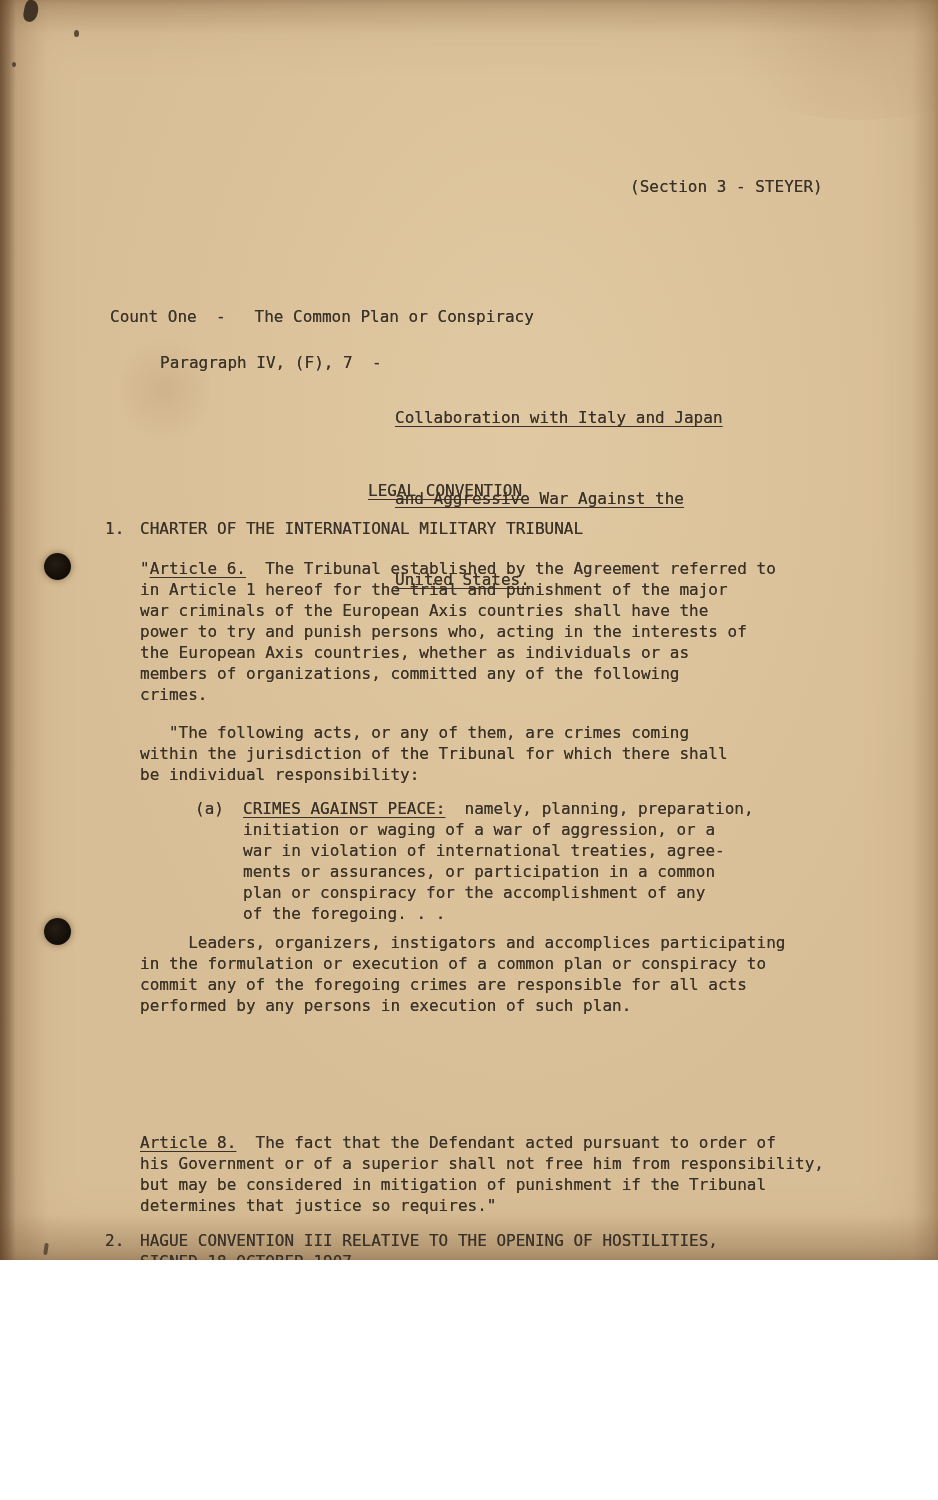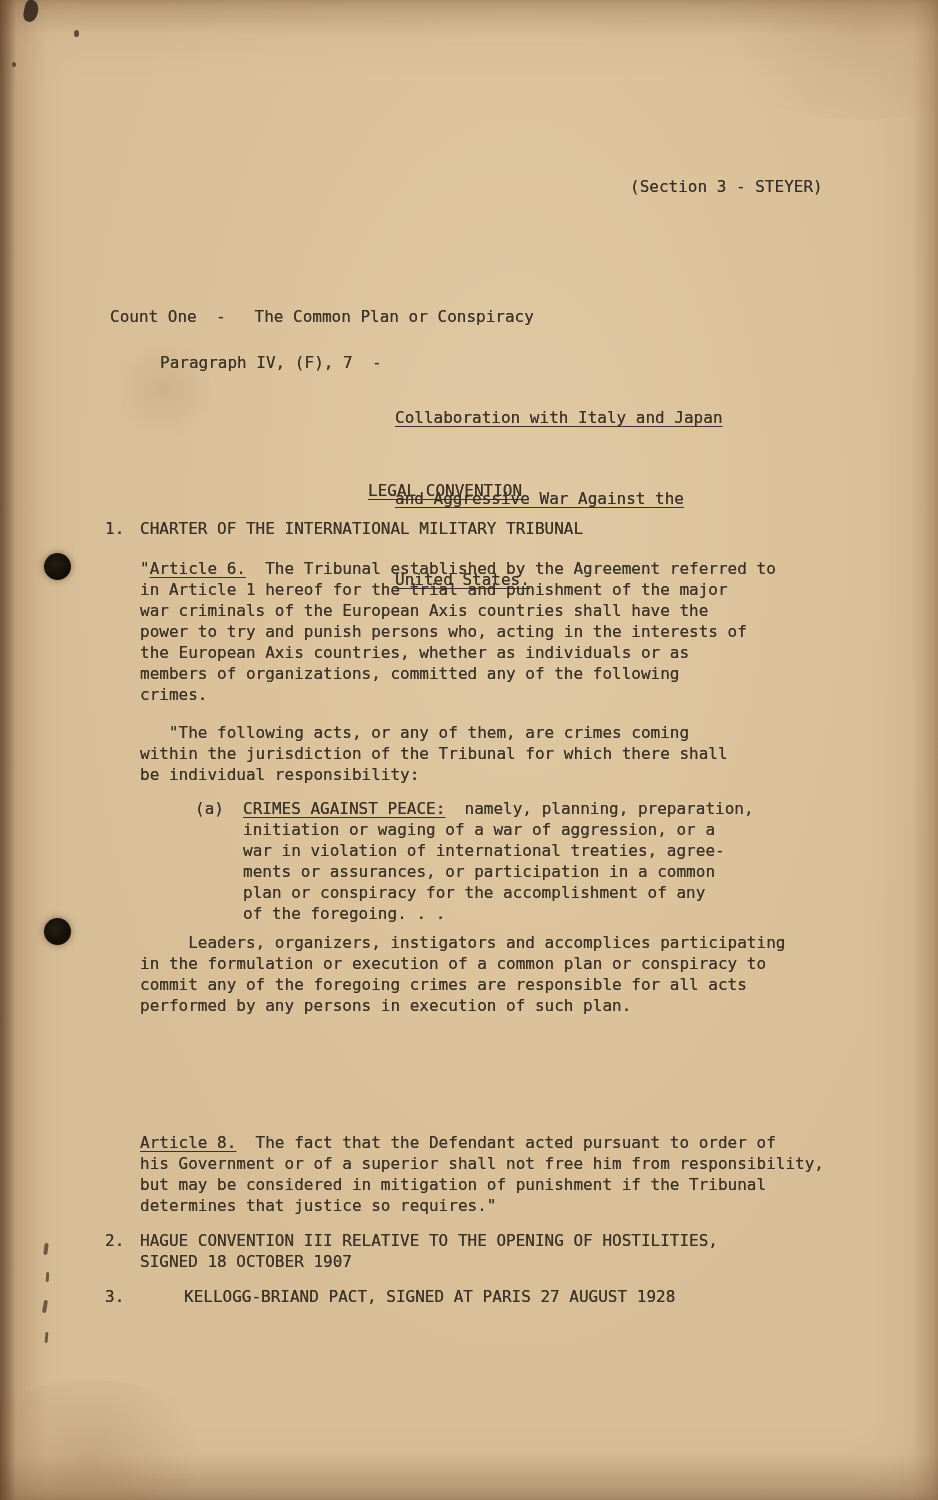--- a/index.html
+++ b/index.html
@@ -1,18 +1,18 @@
 <!DOCTYPE html>
 <html><head>
 <meta charset="utf-8">
 <style>
   html,body{margin:0;padding:0;}
   .paper{
     position:relative;
-    width:938px;height:1500px;
+    width:938px;height:1260px;
     background:
       radial-gradient(ellipse at 55% 35%, rgba(255,242,214,0.20), rgba(0,0,0,0) 62%),
       linear-gradient(90deg, rgba(92,62,36,0.50) 0px, rgba(140,104,68,0.22) 16px, rgba(0,0,0,0) 48px),
       linear-gradient(270deg, rgba(120,88,55,0.28) 0px, rgba(0,0,0,0) 26px),
       linear-gradient(180deg, rgba(118,86,54,0.26) 0px, rgba(0,0,0,0) 34px),
       linear-gradient(0deg, rgba(108,78,50,0.32) 0px, rgba(0,0,0,0) 46px),
       #d8be96;
     box-shadow: inset 0 0 70px rgba(122,88,52,0.32), inset 0 0 10px rgba(100,70,40,0.25);
     overflow:hidden;
     font-family:"DejaVu Sans Mono","Liberation Mono",monospace;

